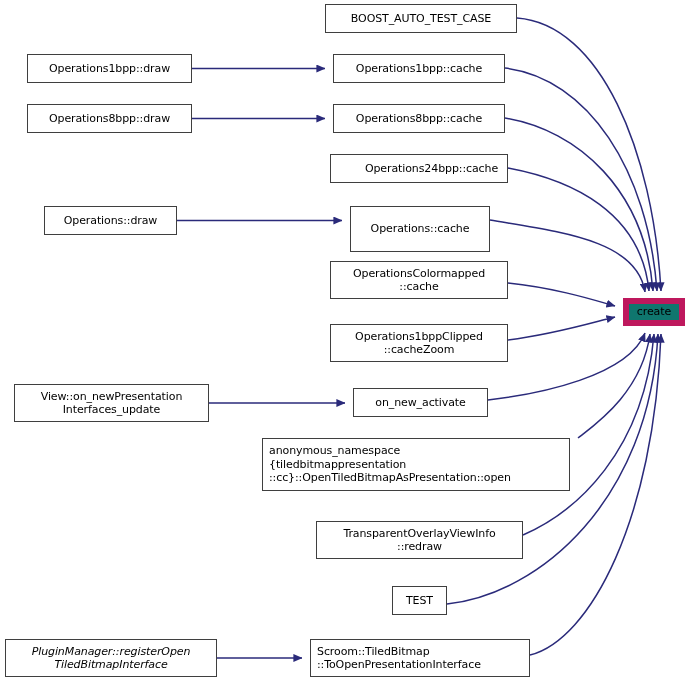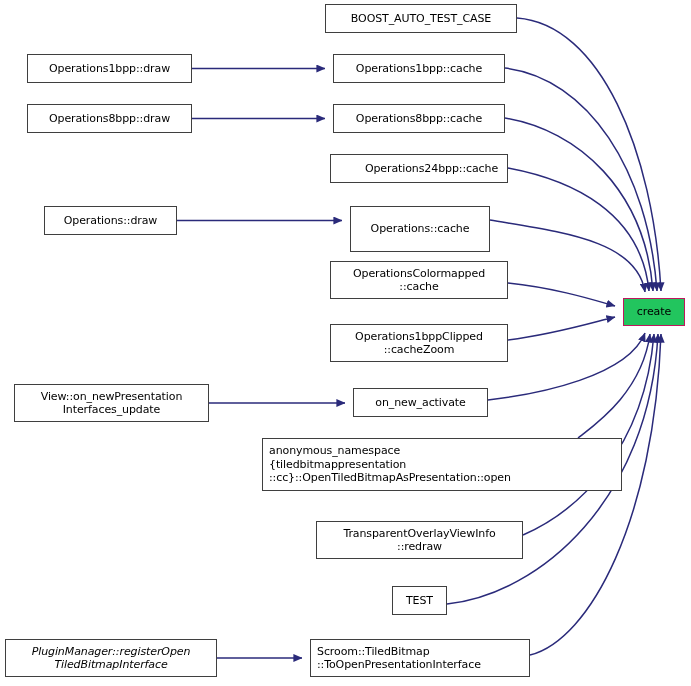--- a/index.html
+++ b/index.html
@@ -35,22 +35,22 @@
     align-items: center;
     justify-content: center;
     text-align: center;
     font-size: 11px;
     line-height: 13.5px;
     letter-spacing: -0.1px;
     white-space: pre;
     z-index: 2;
   }
   .node.highlight {
-    background: #22c55e;
-    border: 1px solid #be185d;
+    background: #0f766e;
+    border: 6px solid #be185d;
   }
   .node.leftalign {
     justify-content: flex-start;
     text-align: left;
     padding-left: 6px;
   }
 </style>
 </head>
 <body>
 
@@ -109,21 +109,21 @@
   <div class="node" style="left:330px; top:324px; width:178px; height:38px;">Operations1bppClipped
 ::cacheZoom</div>
 
   <div class="node highlight" style="left:623px; top:298px; width:62px; height:28px;">create</div>
 
   <div class="node" style="left:14px; top:384px; width:195px; height:38px;">View::on_newPresentation
 Interfaces_update</div>
 
   <div class="node" style="left:353px; top:388px; width:135px; height:29px;">on_new_activate</div>
 
-  <div class="node leftalign" style="left:262px; top:438px; width:360px; height:53px;">anonymous_namespace
+  <div class="node leftalign" style="left:262px; top:438px; width:308px; height:53px;">anonymous_namespace
 {tiledbitmappresentation
 ::cc}::OpenTiledBitmapAsPresentation::open</div>
 
   <div class="node" style="left:316px; top:521px; width:207px; height:38px;">TransparentOverlayViewInfo
 ::redraw</div>
 
   <div class="node" style="left:392px; top:586px; width:55px; height:29px;">TEST</div>
 
   <div class="node" style="left:5px; top:639px; width:212px; height:38px;font-style:italic;">PluginManager::registerOpen
 TiledBitmapInterface</div>

